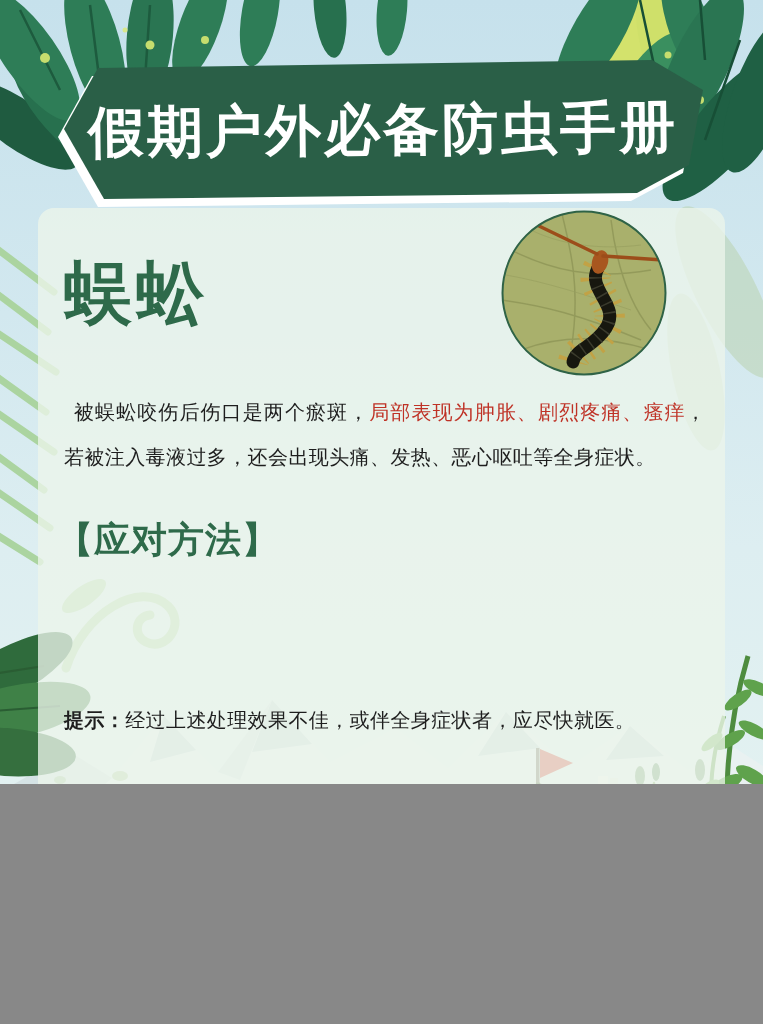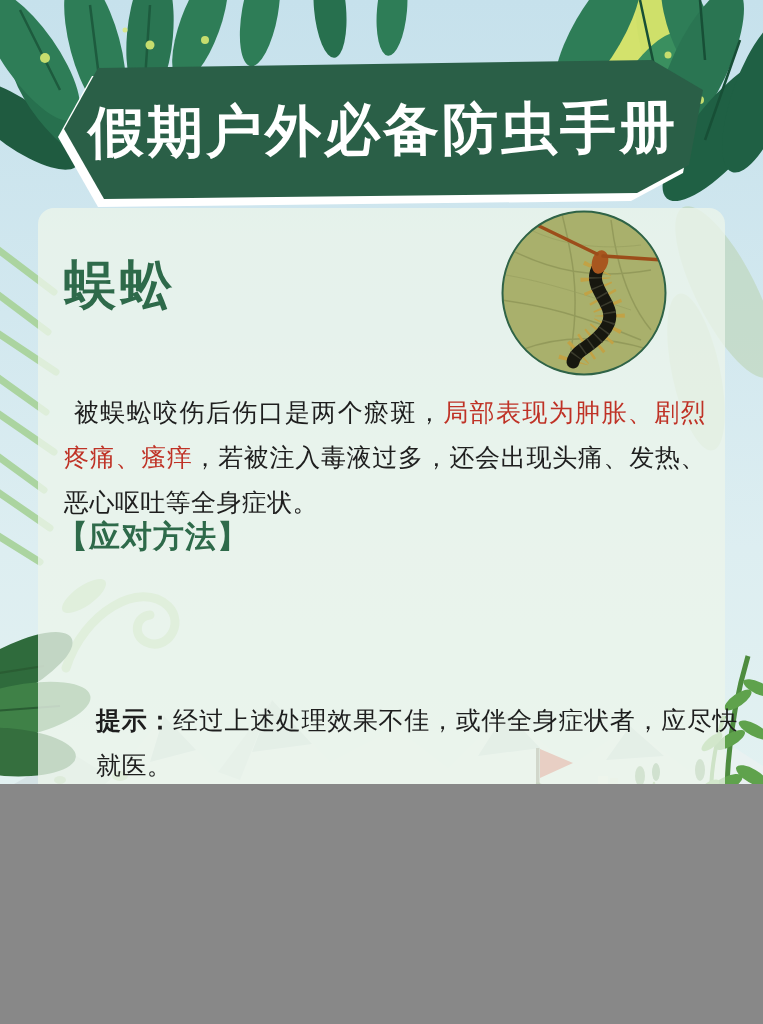--- a/index.html
+++ b/index.html
@@ -20,36 +20,36 @@
     position:absolute;left:38px;top:208px;width:687px;height:732px;
     background:rgba(236,245,235,0.78);border-radius:16px;z-index:2;
   }
   .content{position:absolute;left:0;top:0;width:763px;height:1024px;z-index:3;}
   .banner-title{
     position:absolute;left:80px;top:99px;width:606px;text-align:center;z-index:6;
     font-size:56px;line-height:1.1;font-weight:900;color:#ffffff;letter-spacing:3px;
     transform:rotate(-0.6deg);
   }
   .article-title{
-    position:absolute;left:64px;top:258px;font-size:52px;line-height:1.05;font-weight:900;
+    position:absolute;left:64px;top:258px;font-size:68px;line-height:1.05;font-weight:900;
     color:var(--heading-green);letter-spacing:4px;
   }
   .photo-wrap{position:absolute;left:501px;top:210px;width:166px;height:166px;}
   .photo-wrap svg{position:static;}
   .para{
     position:absolute;width:642px;font-family:"Liberation Serif","DejaVu Serif",serif;
-    font-size:25px;line-height:45px;color:var(--body-text);text-align:justify;letter-spacing:0.4px;
+    font-size:20px;line-height:45px;color:var(--body-text);text-align:justify;letter-spacing:0.4px;
   }
   .para-intro{left:64px;top:390px;text-indent:10px;}
   .section-header{
-    position:absolute;left:57px;top:516px;font-size:31px;font-weight:900;
+    position:absolute;left:57px;top:516px;font-size:36px;font-weight:900;
     color:var(--heading-green);letter-spacing:1px;
   }
   .para-treatment{left:64px;top:572px;}
-  .para-tip{left:64px;top:698px;margin-left:32px;}
+  .para-tip{left:64px;top:698px;}
   .seg-red{color:var(--highlight-red);}
   .seg-bold{font-weight:bold;}
   .seg-normal{}
   .logo{position:absolute;left:352px;top:956px;width:66px;height:66px;z-index:7;margin-left:12px;}
   .logo svg{position:absolute;left:0;top:0;}
   .logo-cn{
     position:absolute;left:0;top:5px;width:66px;text-align:center;color:#fff;
     font-size:16px;font-weight:900;letter-spacing:2px;line-height:1;z-index:2;
   }
   .logo-en{

